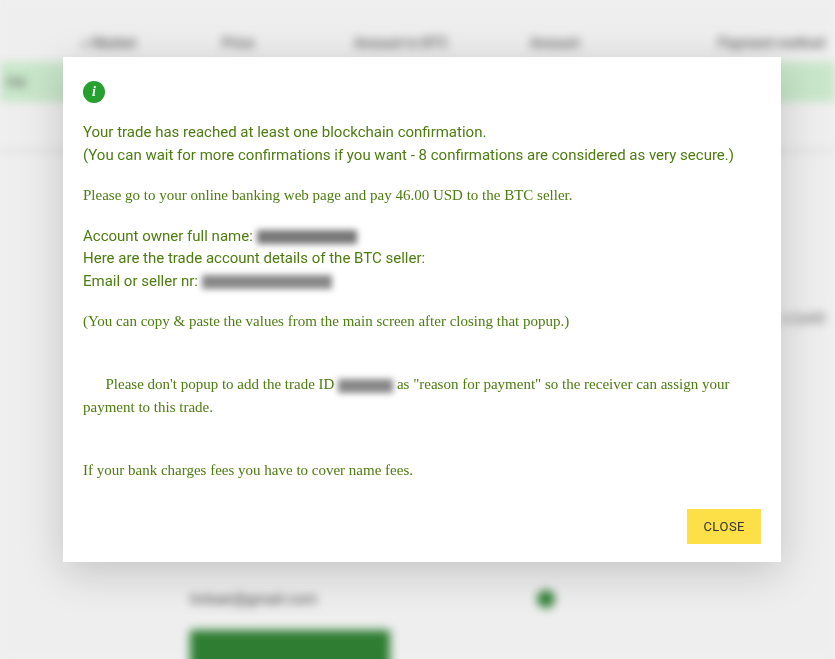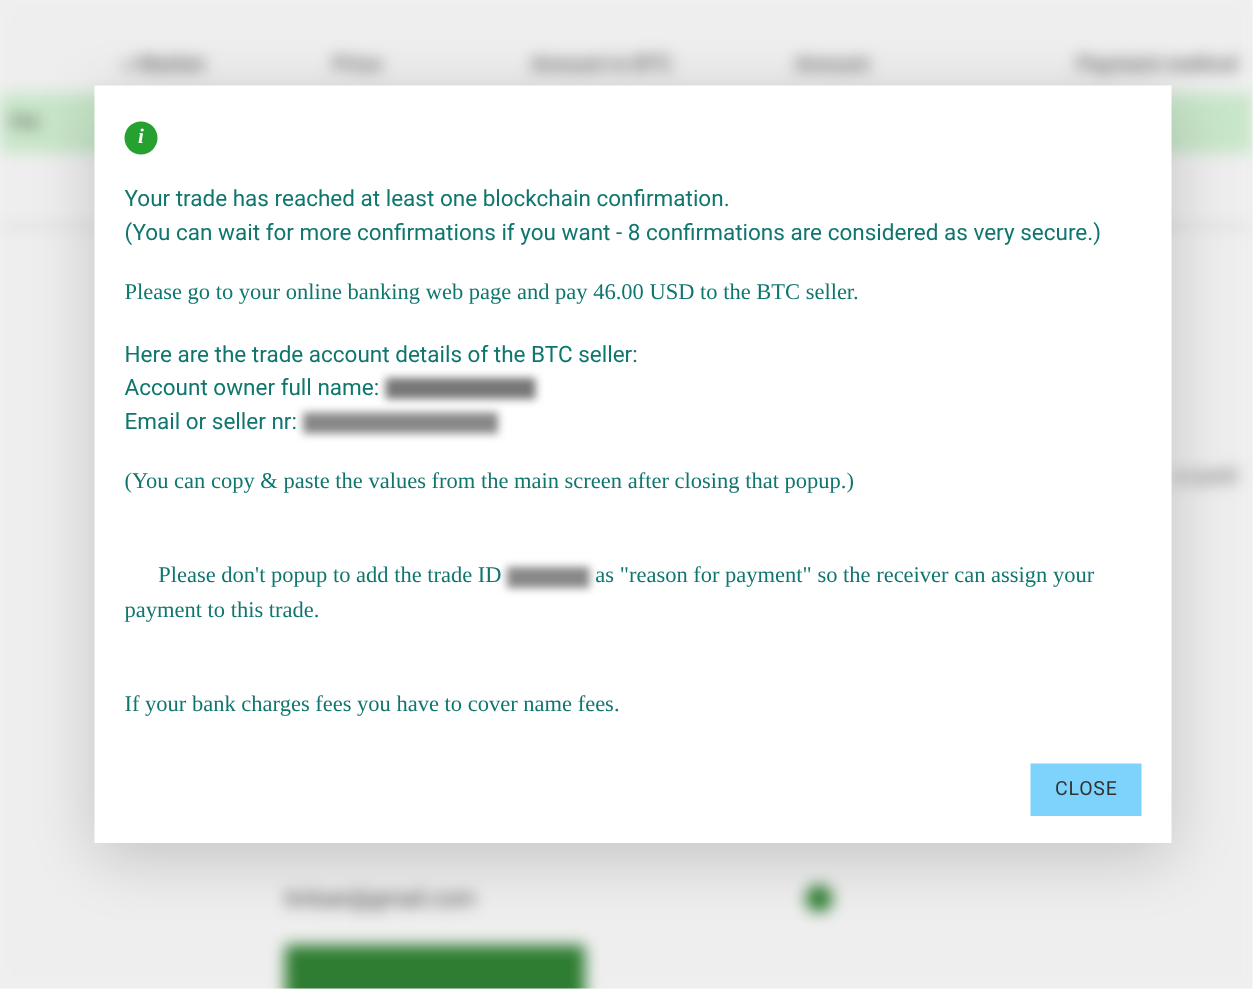--- a/index.html
+++ b/index.html
@@ -122,21 +122,21 @@
   .redact-title {
     display: inline-block;
     width: 90px;
     height: 20px;
     background: #b6e0b9;
     filter: blur(3px);
     margin-left: 4px;
     vertical-align: middle;
   }
   .modal-body {
-    color: #0f766e;
+    color: #4d7c0f;
     font-size: 15px;
     line-height: 1.5;
   }
   .modal-body p { margin-bottom: 18px; white-space: pre-wrap; font-family: Liberation Serif, serif; }
   .modal-body .tight-group { margin-bottom: 18px; }
   .modal-body .tight-group div { line-height: 1.5; }
   .redact {
     display: inline-block;
     height: 14px;
     background: #999;
@@ -146,21 +146,21 @@
   .redact.w1 { width: 100px; background:#777; }
   .redact.w2 { width: 130px; background:#888; }
   .redact.w3 { width: 55px; background:#888; }
 
   .modal-footer {
     display: flex;
     justify-content: flex-end;
     margin-top: 28px;
   }
   .close-btn {
-    background: #7dd3fc;
+    background: #fde047;
     border: none;
     padding: 10px 16px;
     font-size: 13px;
     letter-spacing: 0.5px;
     color: #333;
     cursor: pointer;
     font-family: inherit;
   }
 </style>
 </head>
@@ -192,24 +192,24 @@
   <div class="modal-body">
 
     <div class="tight-group">
       <div>Your trade has reached at least one blockchain confirmation.</div>
       <div>(You can wait for more confirmations if you want - 8 confirmations are considered as very secure.)</div>
     </div>
 
     <p>Please go to your online banking web page and pay 46.00 USD to the BTC seller.</p>
 
     <div class="tight-group">
-      <div>Here are the trade account details of the BTC seller:</div>
       <div>
         <span>Account owner full name: </span><span class="redact w1"></span>
       </div>
+      <div>Here are the trade account details of the BTC seller:</div>
       <div>
         <span>Email or seller nr: </span><span class="redact w2"></span>
       </div>
     </div>
 
     <p>(You can copy &amp; paste the values from the main screen after closing that popup.)</p>
 
     <p>
       <span>Please don't popup to add the trade ID </span><span class="redact w3"></span><span> as "reason for payment" so the receiver can assign your payment to this trade.</span>
     </p>

